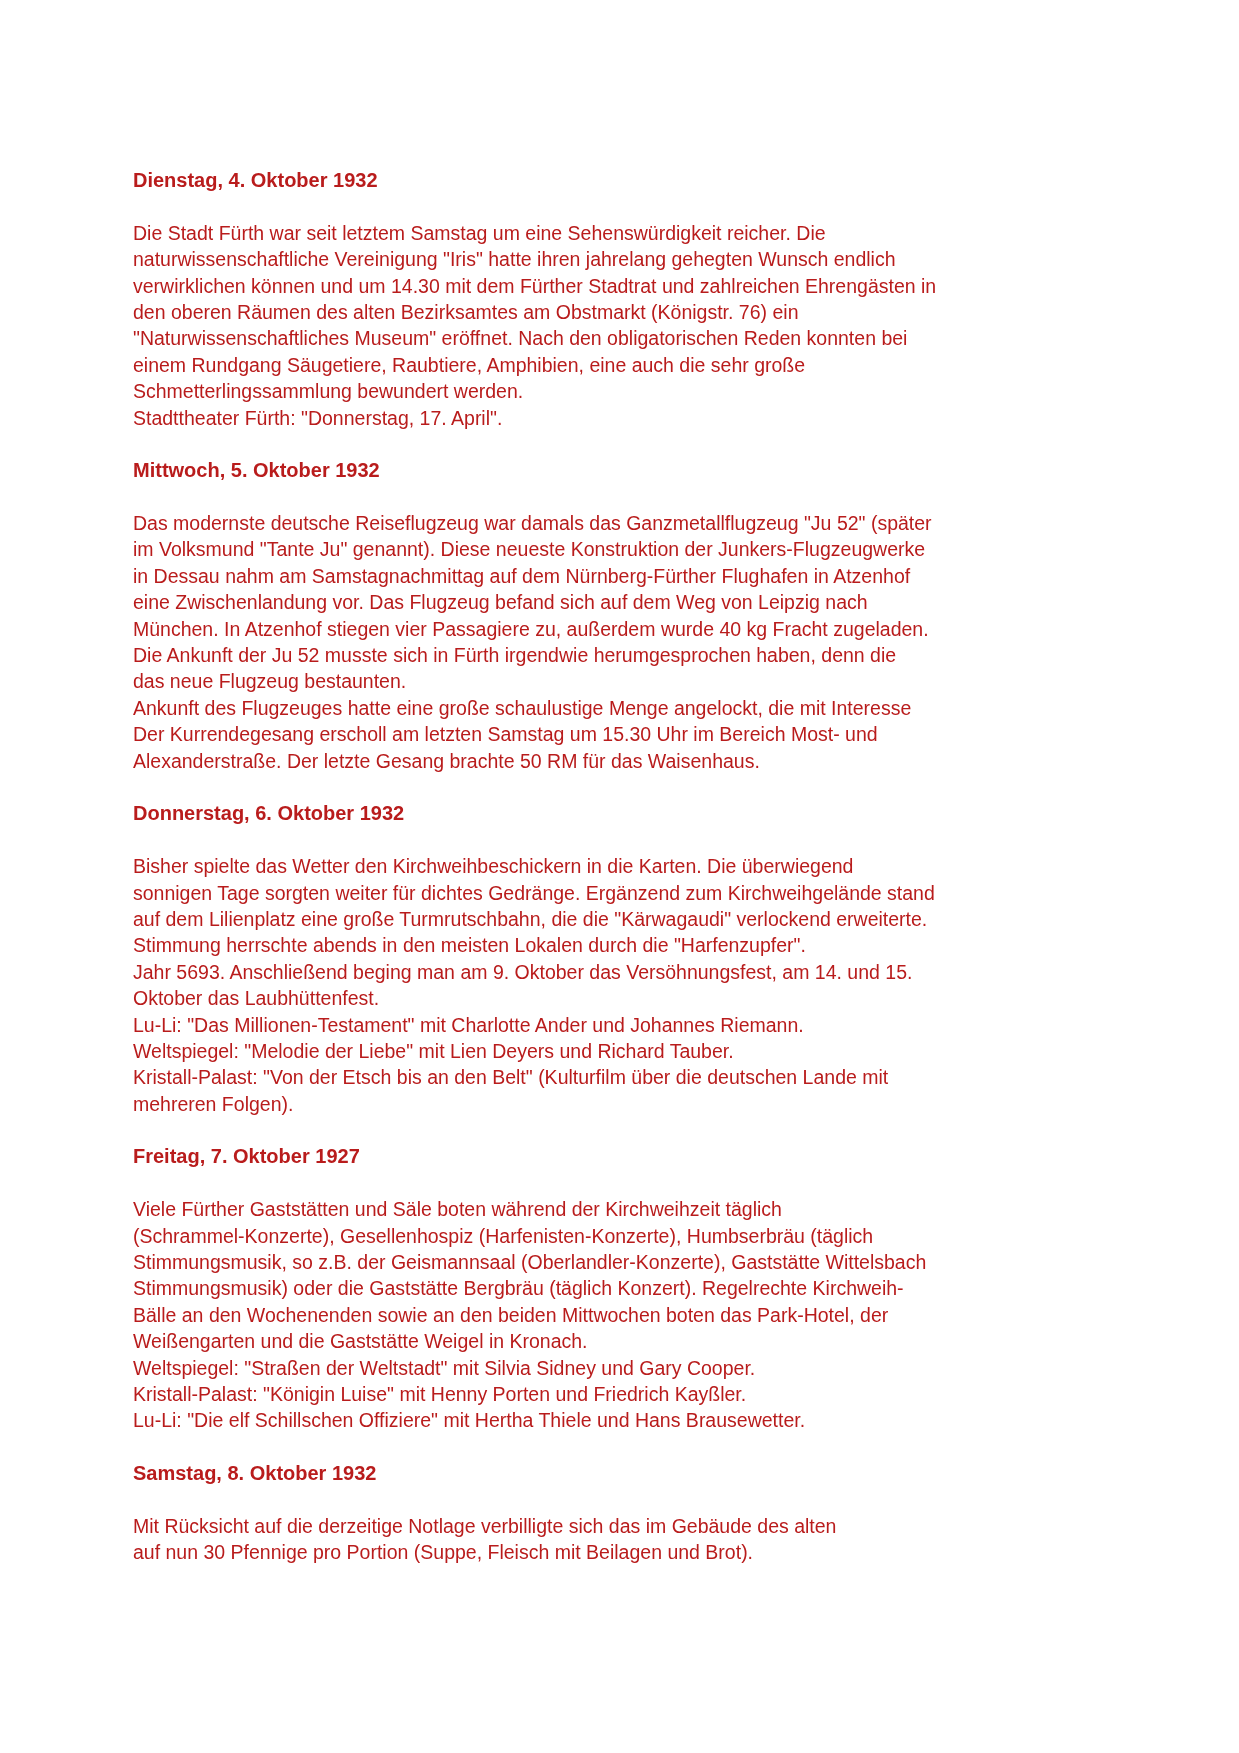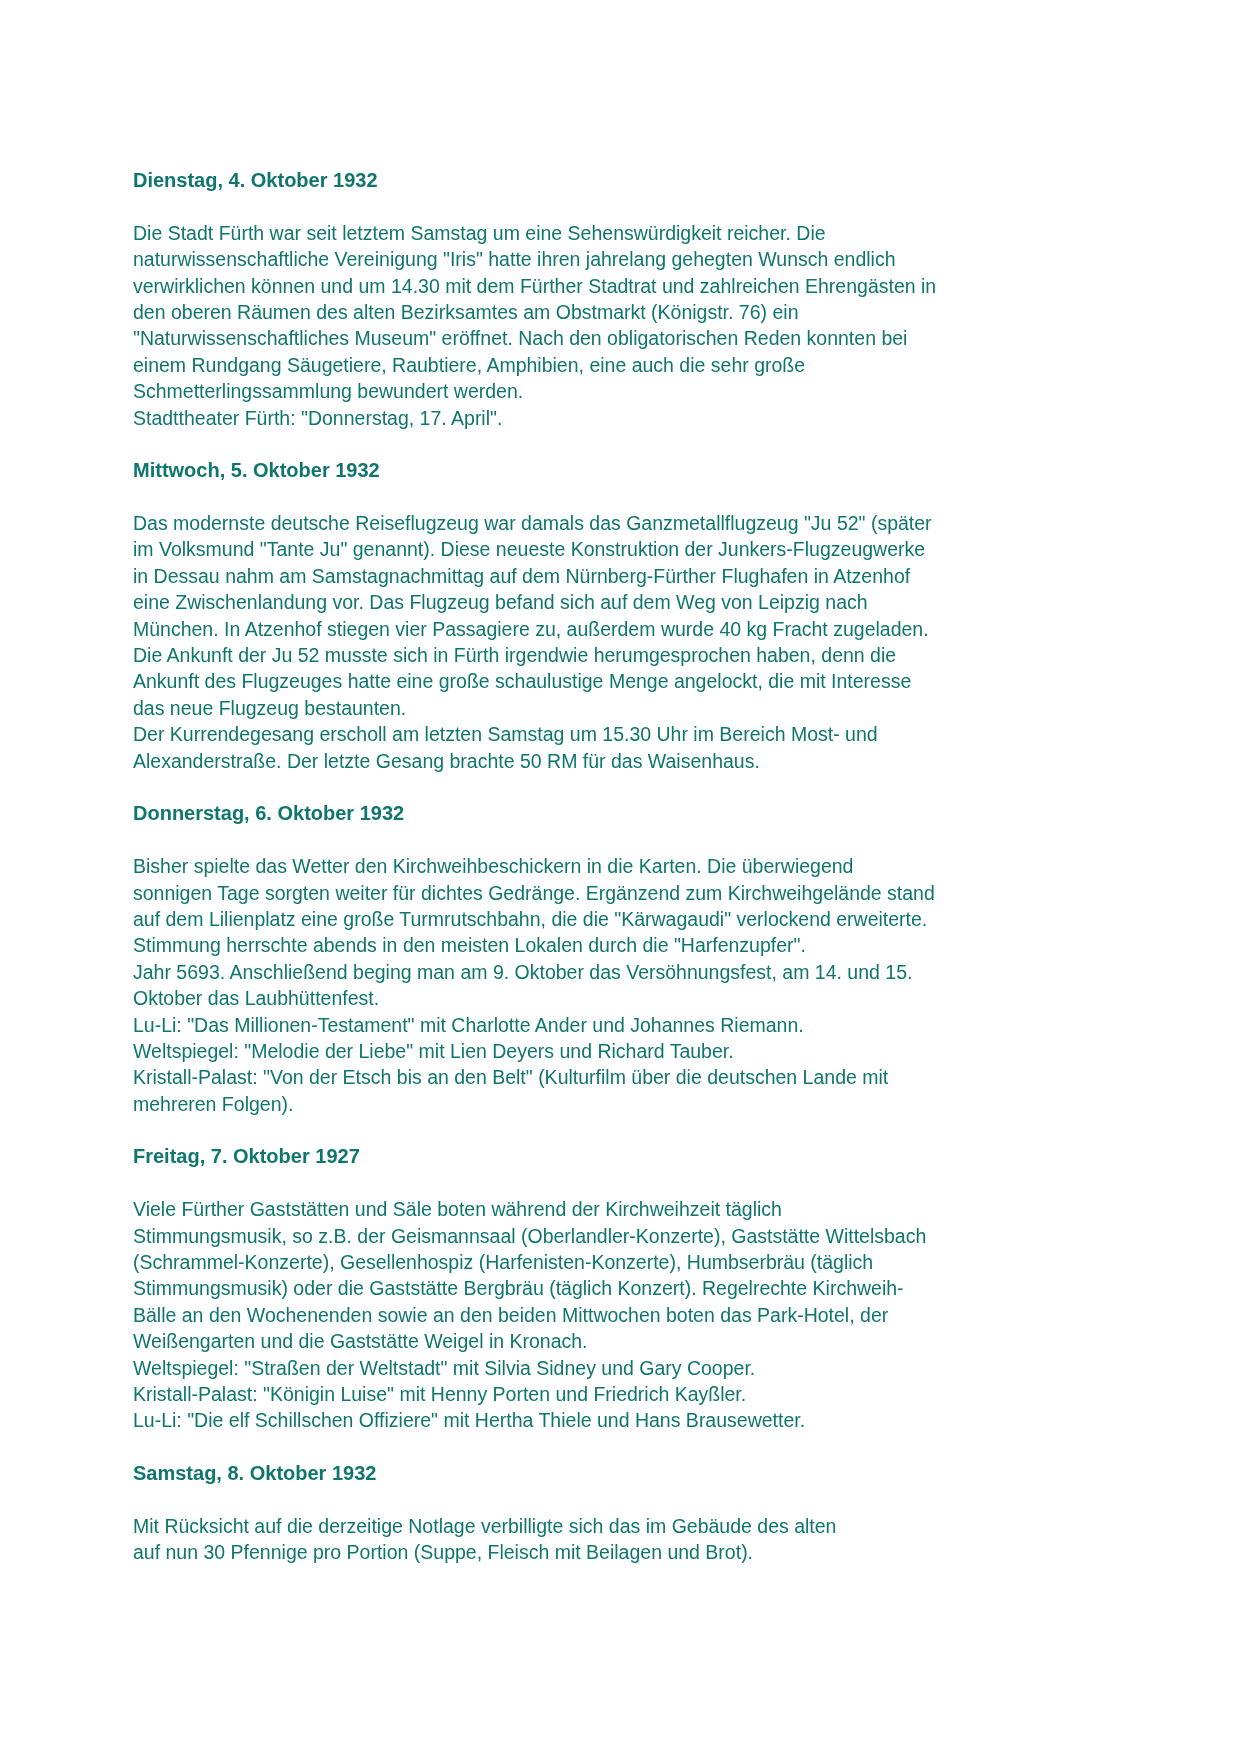--- a/index.html
+++ b/index.html
@@ -6,21 +6,21 @@
   html, body {
     margin: 0;
     padding: 0;
     background: #ffffff;
   }
   .page {
     position: relative;
     width: 1171px;
     height: 1753px;
     background: #ffffff;
-    color: #0f766e;
+    color: #b91c1c;
     font-family: "Liberation Sans", sans-serif;
     overflow: hidden;
   }
   .doc {
     position: absolute;
     top: 167px;
     left: 133px;
     right: 30px;
     font-size: 19.5px;
     line-height: 26.4px;
@@ -51,43 +51,43 @@
       <div class="ln">Stadttheater Fürth: "Donnerstag, 17. April".</div>
       <div class="ln"></div>
       <div class="ln heading">Mittwoch, 5. Oktober 1932</div>
       <div class="ln"></div>
       <div class="ln">Das modernste deutsche Reiseflugzeug war damals das Ganzmetallflugzeug "Ju 52" (später</div>
       <div class="ln">im Volksmund "Tante Ju" genannt). Diese neueste Konstruktion der Junkers-Flugzeugwerke</div>
       <div class="ln">in Dessau nahm am Samstagnachmittag auf dem Nürnberg-Fürther Flughafen in Atzenhof</div>
       <div class="ln">eine Zwischenlandung vor. Das Flugzeug befand sich auf dem Weg von Leipzig nach</div>
       <div class="ln">München. In Atzenhof stiegen vier Passagiere zu, außerdem wurde 40 kg Fracht zugeladen.</div>
       <div class="ln">Die Ankunft der Ju 52 musste sich in Fürth irgendwie herumgesprochen haben, denn die</div>
+      <div class="ln">das neue Flugzeug bestaunten.</div>
       <div class="ln">Ankunft des Flugzeuges hatte eine große schaulustige Menge angelockt, die mit Interesse</div>
-      <div class="ln">das neue Flugzeug bestaunten.</div>
       <div class="ln">Der Kurrendegesang erscholl am letzten Samstag um 15.30 Uhr im Bereich Most- und</div>
       <div class="ln">Alexanderstraße. Der letzte Gesang brachte 50 RM für das Waisenhaus.</div>
       <div class="ln"></div>
       <div class="ln heading">Donnerstag, 6. Oktober 1932</div>
       <div class="ln"></div>
       <div class="ln">Bisher spielte das Wetter den Kirchweihbeschickern in die Karten. Die überwiegend</div>
       <div class="ln">sonnigen Tage sorgten weiter für dichtes Gedränge. Ergänzend zum Kirchweihgelände stand</div>
       <div class="ln">auf dem Lilienplatz eine große Turmrutschbahn, die die "Kärwagaudi" verlockend erweiterte.</div>
       <div class="ln">Stimmung herrschte abends in den meisten Lokalen durch die "Harfenzupfer".</div>
       <div class="ln">Jahr 5693. Anschließend beging man am 9. Oktober das Versöhnungsfest, am 14. und 15.</div>
       <div class="ln">Oktober das Laubhüttenfest.</div>
       <div class="ln">Lu-Li: "Das Millionen-Testament" mit Charlotte Ander und Johannes Riemann.</div>
       <div class="ln">Weltspiegel: "Melodie der Liebe" mit Lien Deyers und Richard Tauber.</div>
       <div class="ln">Kristall-Palast: "Von der Etsch bis an den Belt" (Kulturfilm über die deutschen Lande mit</div>
       <div class="ln">mehreren Folgen).</div>
       <div class="ln"></div>
       <div class="ln heading">Freitag, 7. Oktober 1927</div>
       <div class="ln"></div>
       <div class="ln">Viele Fürther Gaststätten und Säle boten während der Kirchweihzeit täglich</div>
+      <div class="ln">(Schrammel-Konzerte), Gesellenhospiz (Harfenisten-Konzerte), Humbserbräu (täglich</div>
       <div class="ln">Stimmungsmusik, so z.B. der Geismannsaal (Oberlandler-Konzerte), Gaststätte Wittelsbach</div>
-      <div class="ln">(Schrammel-Konzerte), Gesellenhospiz (Harfenisten-Konzerte), Humbserbräu (täglich</div>
       <div class="ln">Stimmungsmusik) oder die Gaststätte Bergbräu (täglich Konzert). Regelrechte Kirchweih-</div>
       <div class="ln">Bälle an den Wochenenden sowie an den beiden Mittwochen boten das Park-Hotel, der</div>
       <div class="ln">Weißengarten und die Gaststätte Weigel in Kronach.</div>
       <div class="ln">Weltspiegel: "Straßen der Weltstadt" mit Silvia Sidney und Gary Cooper.</div>
       <div class="ln">Kristall-Palast: "Königin Luise" mit Henny Porten und Friedrich Kayßler.</div>
       <div class="ln">Lu-Li: "Die elf Schillschen Offiziere" mit Hertha Thiele und Hans Brausewetter.</div>
       <div class="ln"></div>
       <div class="ln heading">Samstag, 8. Oktober 1932</div>
       <div class="ln"></div>
       <div class="ln">Mit Rücksicht auf die derzeitige Notlage verbilligte sich das im Gebäude des alten</div>

